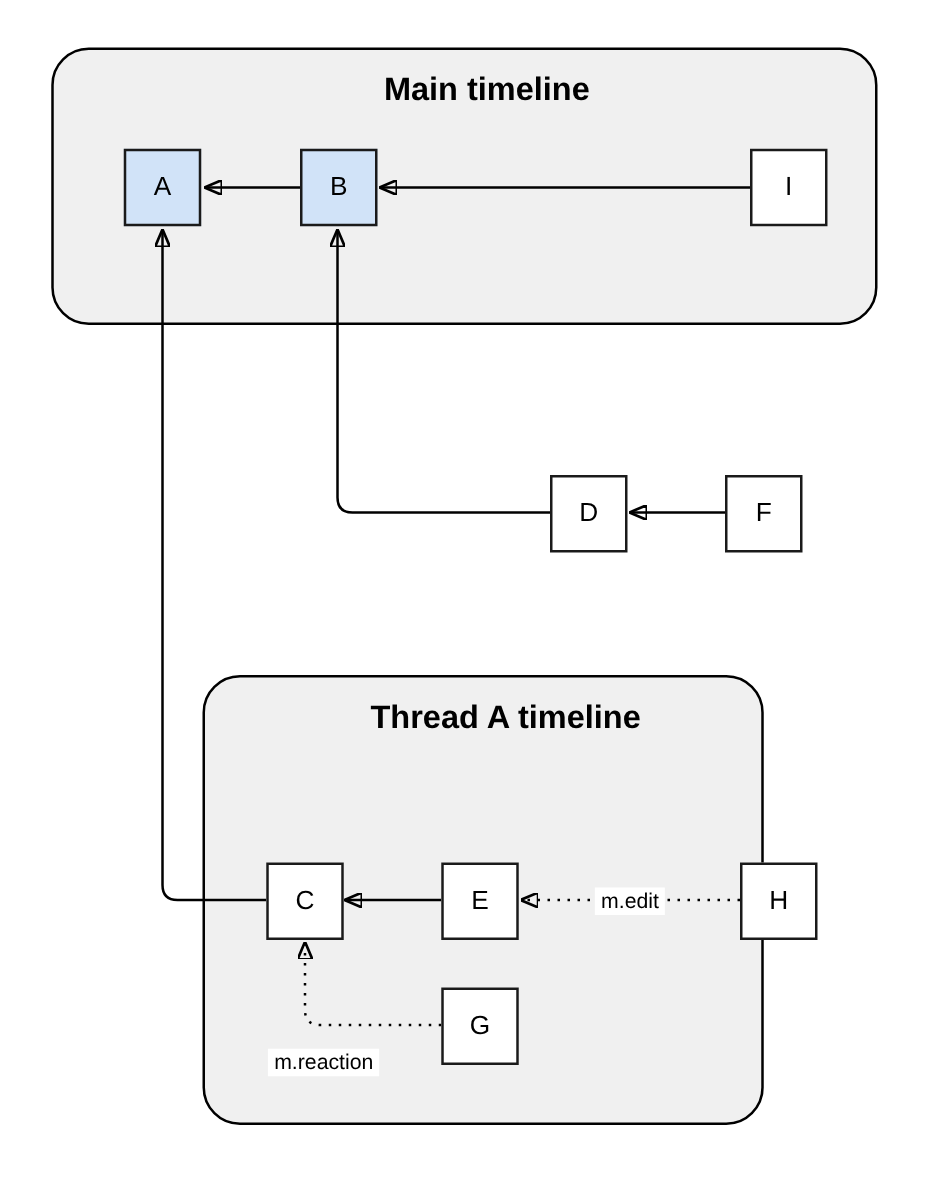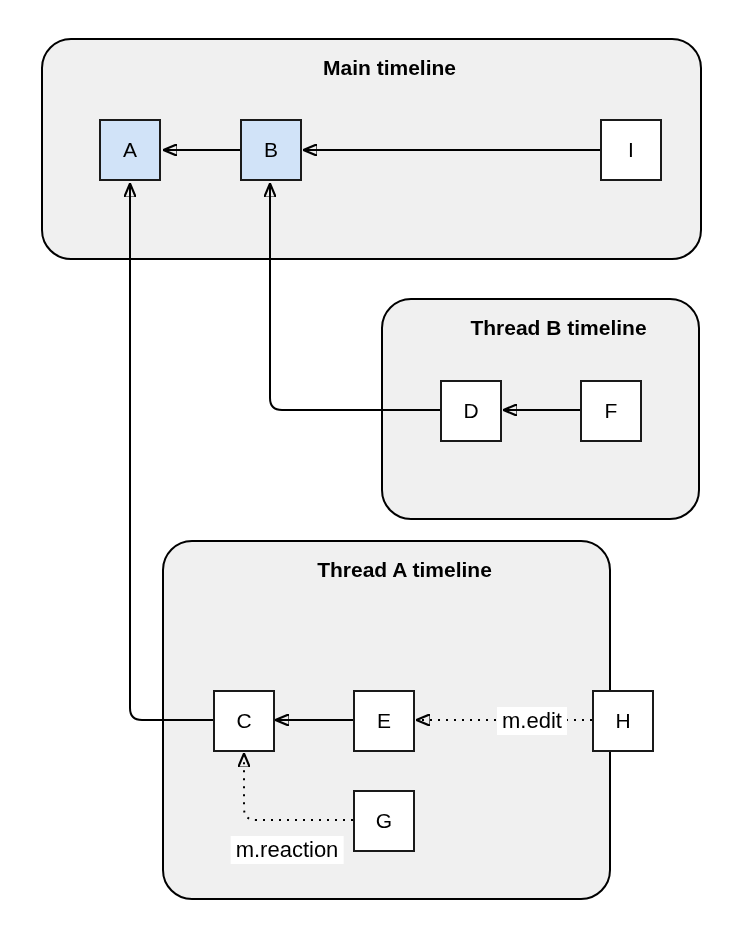--- a/index.html
+++ b/index.html
@@ -30,21 +30,21 @@
     position: absolute;
     background: var(--container-fill, #f0f0f0);
     border: 2px solid var(--container-border, #000);
     border-radius: 30px;
   }
   .container-box h2 {
     position: absolute;
     left: 0; right: 0;
     top: 16px;
     text-align: center;
-    font-size: 21px;
+    font-size: 26px;
     font-weight: bold;
     color: var(--text-color, #000);
     padding-left: 36px;
   }
   #container-main     { left: 41px;  top: 38px;  width: 661px; height: 222px; }
   #container-thread-b { left: 381px; top: 298px; width: 319px; height: 222px; }
   #container-thread-a { left: 162px; top: 540px; width: 449px; height: 360px; }
 
   .edges-layer {
     position: absolute;
@@ -82,40 +82,36 @@
   #node-f { left: 580px; top: 380px; }
   #node-c { left: 213px; top: 690px; }
   #node-e { left: 353px; top: 690px; }
   #node-h { left: 592px; top: 690px; }
   #node-g { left: 353px; top: 790px; }
 
   .edge-label {
     position: absolute;
     transform: translate(-50%, -50%);
     background: var(--label-bg, #fff);
-    font-size: 22px;
+    font-size: 17px;
     padding: 1px 5px;
     white-space: nowrap;
-    margin-left: 28px;
   }
   #label-m-edit     { left: 504px; top: 721px; }
   #label-m-reaction { left: 259px; top: 850px; }
 </style>
 </head>
 <body>
 
 <div class="canvas">
 
   <section class="container-box" id="container-main">
     <h2>Main timeline</h2>
   </section>
 
-  <section class="container-box" id="container-thread-b">
-    <h2>Thread B timeline</h2>
-  </section>
 
   <section class="container-box" id="container-thread-a">
     <h2>Thread A timeline</h2>
   </section>
 
   <svg class="edges-layer" viewBox="0 0 756 942" xmlns="http://www.w3.org/2000/svg">
     <defs>
       <marker id="arrow" markerUnits="userSpaceOnUse" markerWidth="14" markerHeight="12" viewBox="0 0 13 11" refX="12.5" refY="5.5" orient="auto">
         <path class="arrowhead" d="M0,0 L13,5.5 L0,11 Z" stroke="none"></path>
       </marker>

